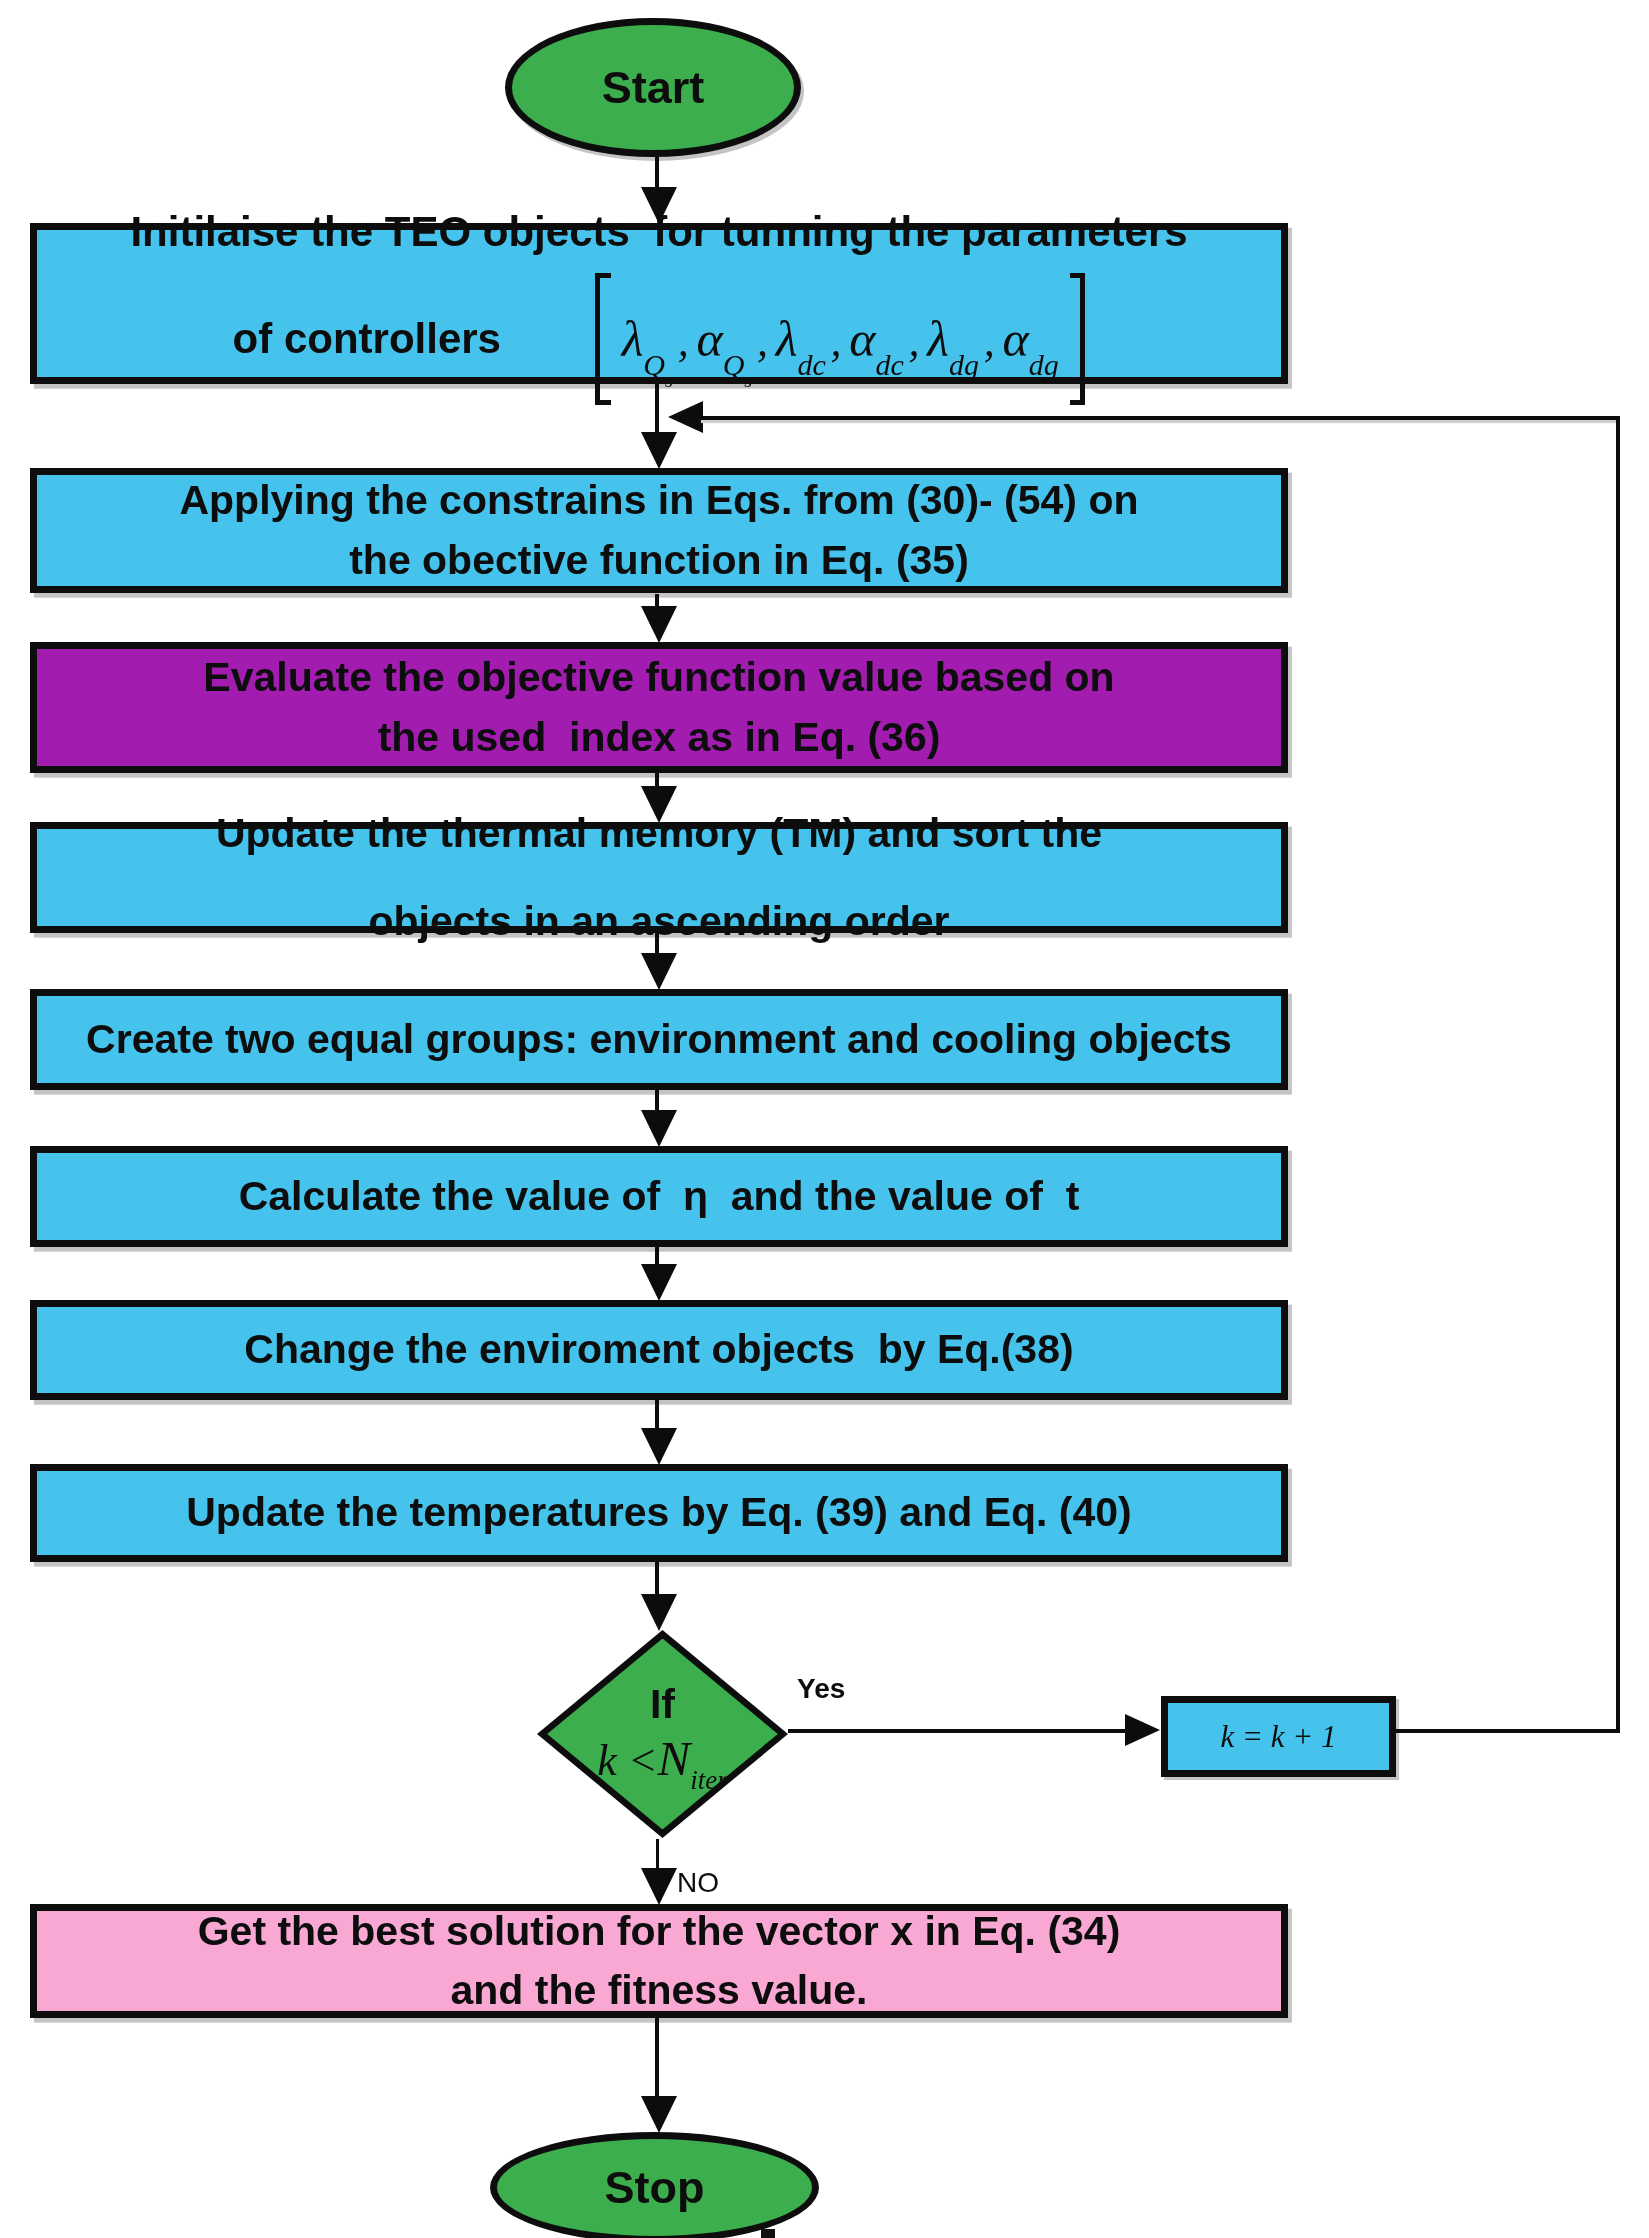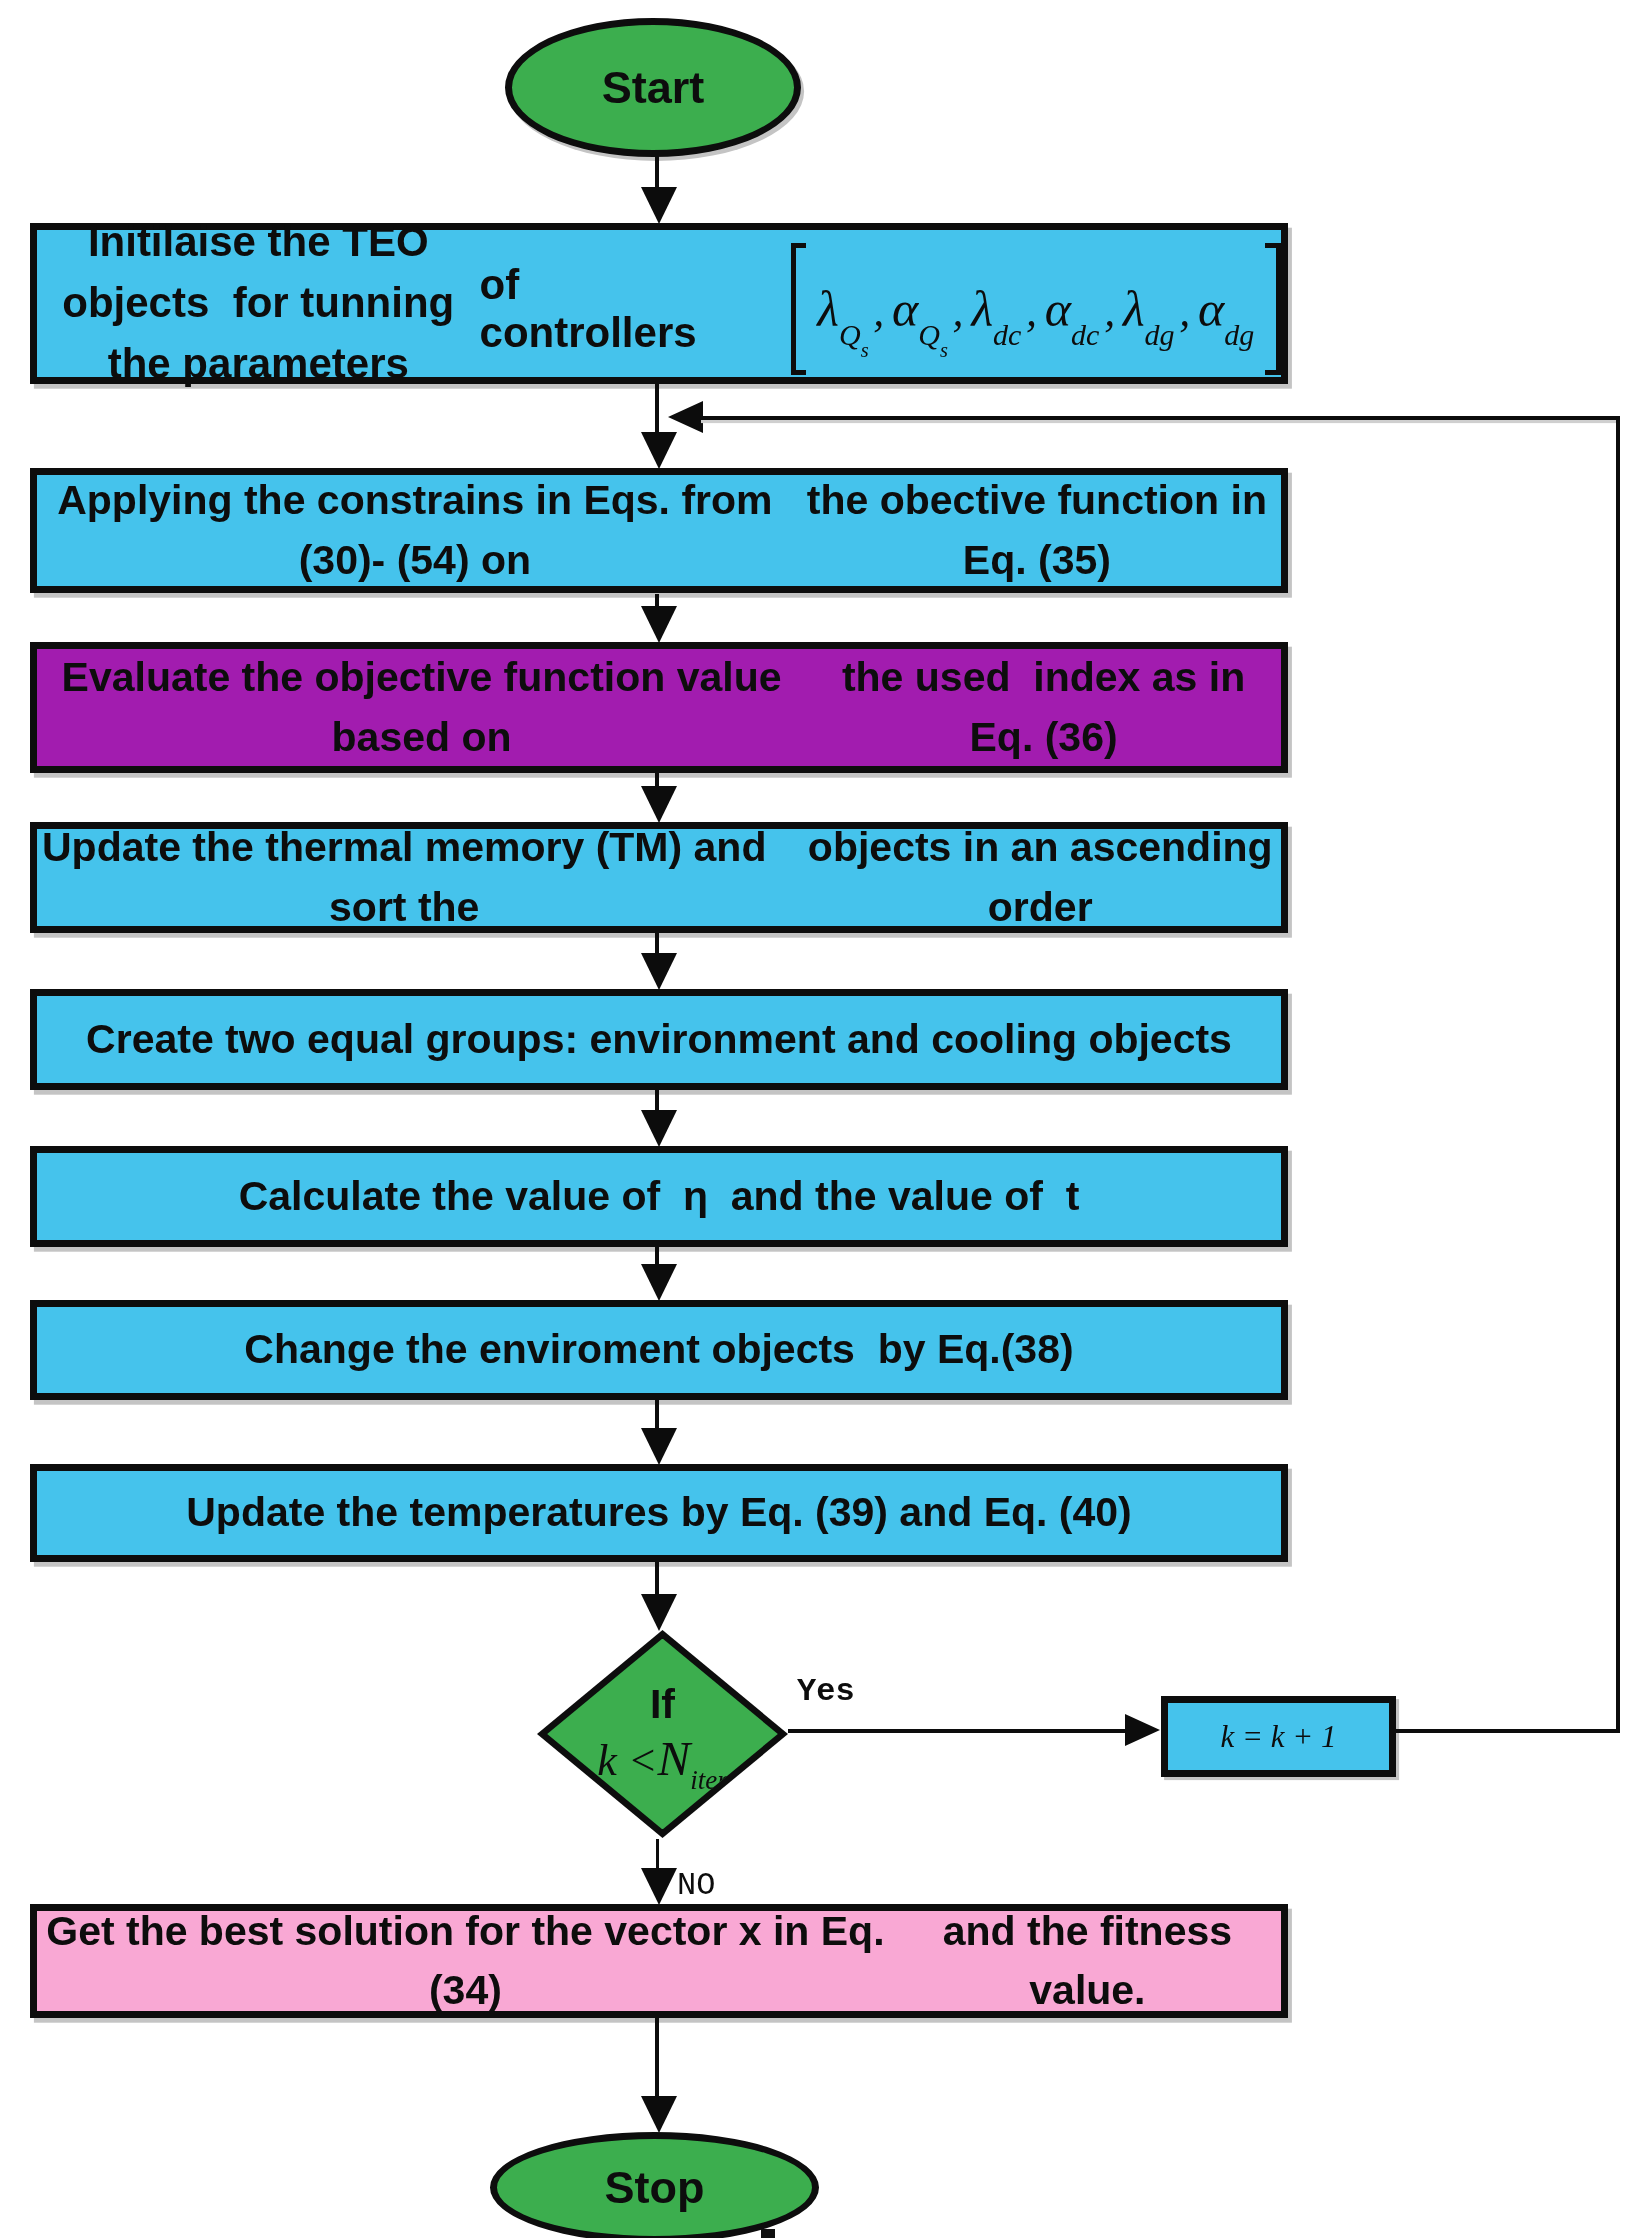--- a/index.html
+++ b/index.html
@@ -9,21 +9,21 @@
   }
   
   .ellipse{
     position:absolute;border:7px solid #0d0d0d;border-radius:50%;
     display:flex;align-items:center;justify-content:center;
     box-sizing:border-box;box-shadow:3.1px 3.9px 0 #c4c4c4;
   }
   .ellipse .lbl{font-size:45px;font-weight:700;letter-spacing:0px;}
   .pbox{
     position:absolute;border:7px solid #0d0d0d;box-sizing:border-box;
-    display:flex;flex-direction:row;align-items:center;justify-content:center;
+    display:flex;flex-direction:column;align-items:center;justify-content:center;
     box-shadow:3.9px 4.7px 0 #c4c4c4;
   }
   .tline{font-size:41px;font-weight:700;line-height:1.45;white-space:pre-wrap;text-align:center;}
   .vline,.hline{position:absolute;background:#0c0c0c;}
   .hline{box-shadow:0 3.1px 0 #cfcfcf;}
   .ah-down{position:absolute;width:0;height:0;
     border-left:18px solid transparent;border-right:18px solid transparent;
     border-top:37px solid #0c0c0c;}
   .ah-left{position:absolute;width:0;height:0;
     border-top:16.4px solid transparent;border-bottom:16.4px solid transparent;
@@ -49,21 +49,21 @@
   .diamond-inner{position:absolute;left:10.2px;top:8.6px;right:10.2px;bottom:8.6px;
     clip-path:polygon(50% 0%,100% 50%,50% 100%,0% 50%);
     display:flex;flex-direction:column;align-items:center;justify-content:center;}
   .dif{font-size:41px;font-weight:700;}
   .cond{font-family:"Liberation Serif",serif;font-style:italic;margin-top:1.6px;}
   .cond-lhs{font-size:44px;}
   .cond-base{font-size:49px;}
   .cond-sub{font-size:27px;position:relative;top:14px;}
   
   .kmath{font-family:"Liberation Serif",serif;font-style:italic;font-size:31px;font-weight:500;}
-  .edge-label{position:absolute;font-size:32px;font-weight:700;font-family:Liberation Mono, monospace;}
+  .edge-label{position:absolute;font-size:28px;font-weight:700;}
   .artifact{position:absolute;background:#101010;}
 </style>
 </head>
 <body>
 
 <div id="canvas">
 
   <div class="ellipse" style="left:505px;top:18px;width:296px;height:139px;background:#3CAE4E;">
     <span class="lbl">Start</span>
   </div>

